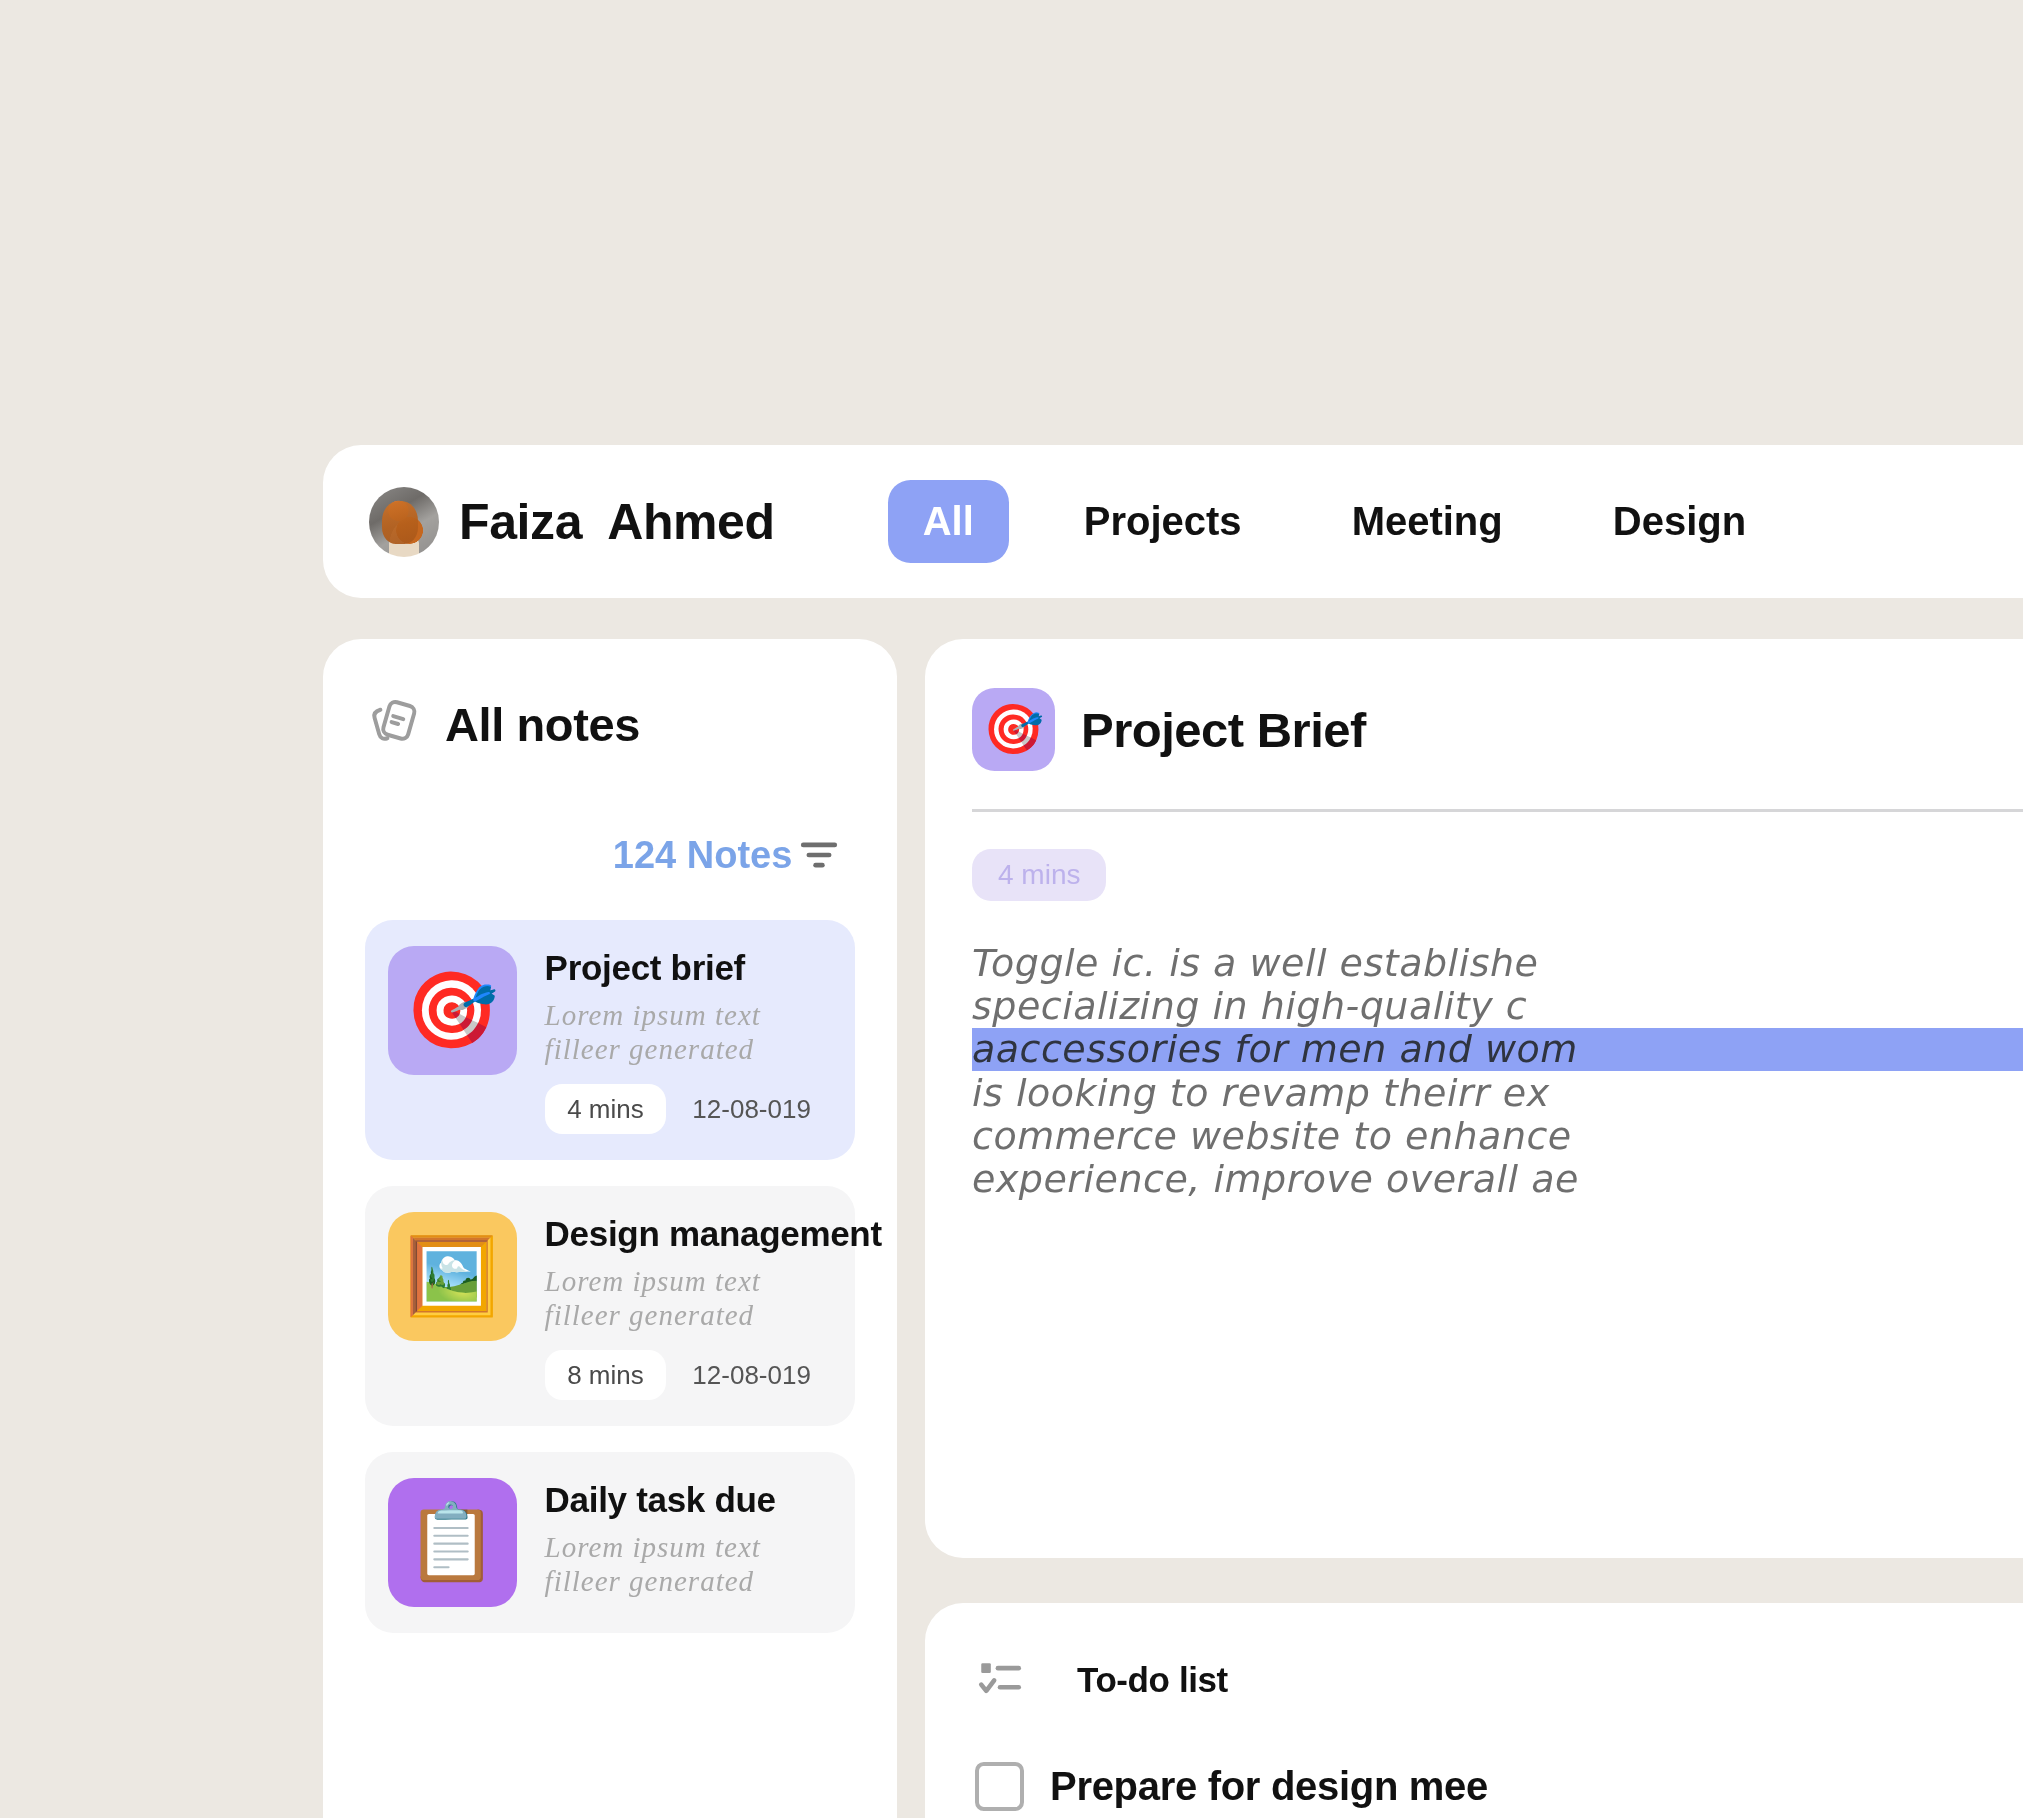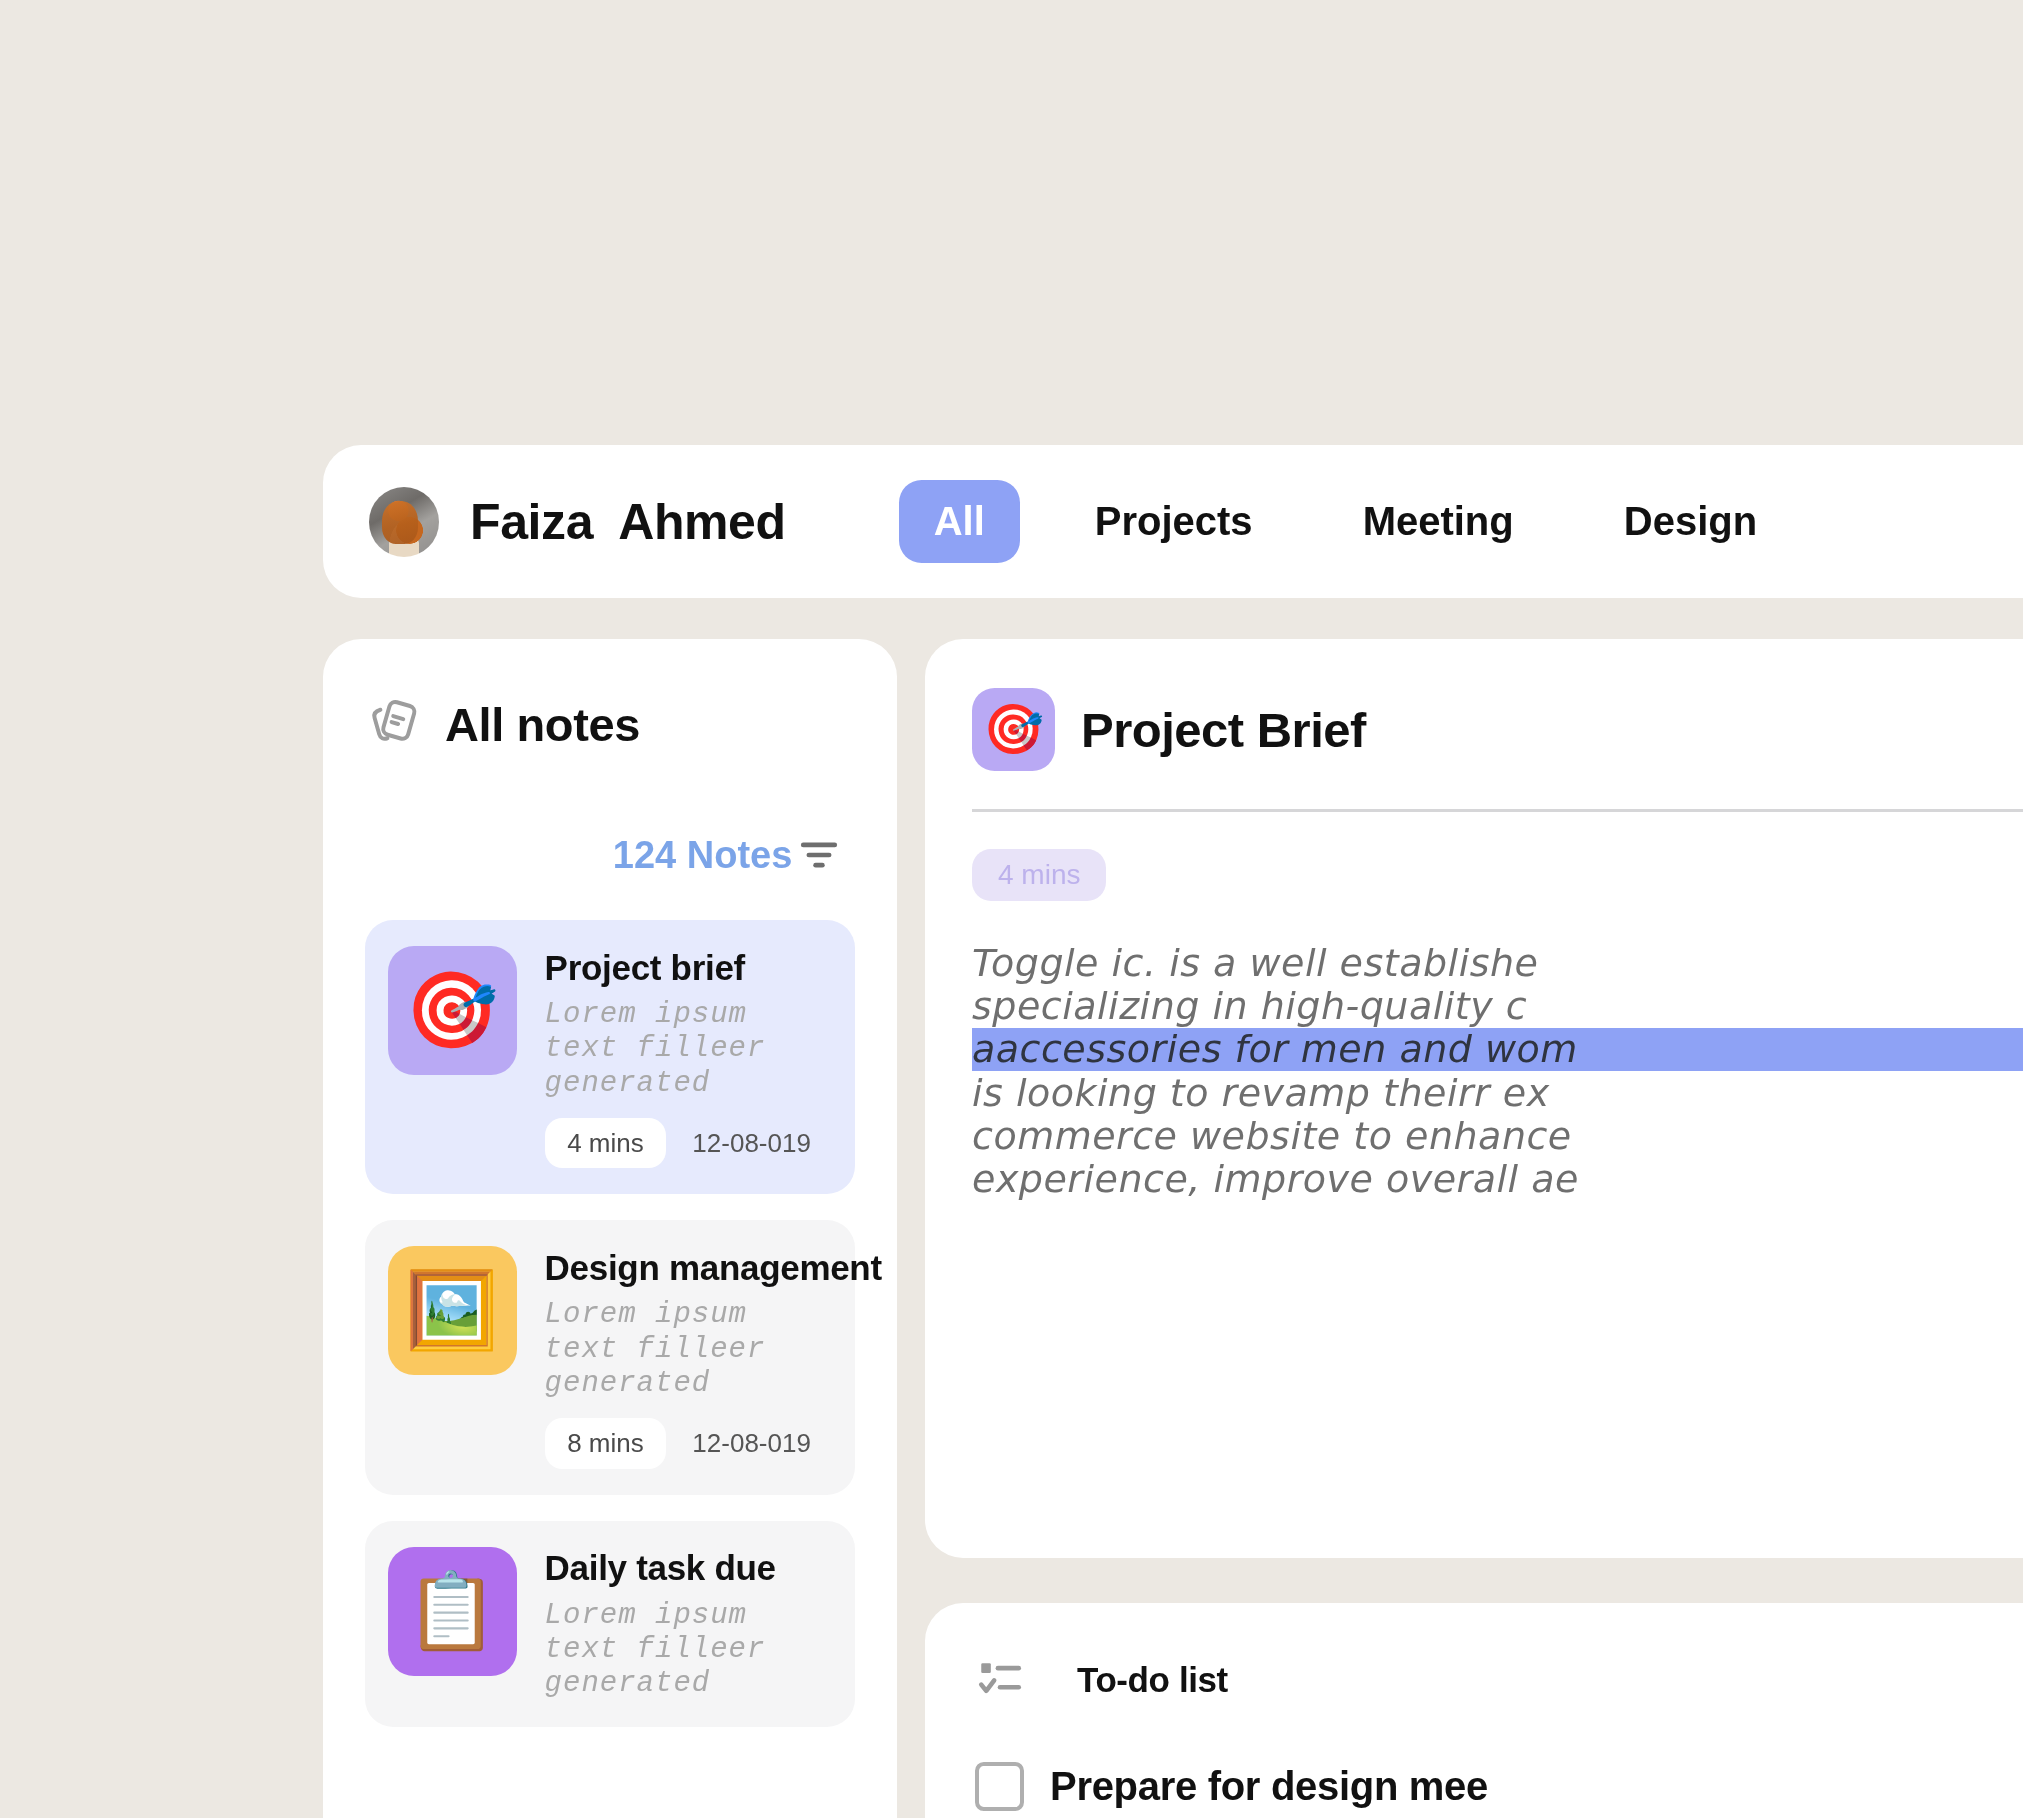--- a/index.html
+++ b/index.html
@@ -56,21 +56,21 @@
     content: "";
     position: absolute;
     left: 18%; top: 20%;
     width: 52%; height: 62%;
     border-radius: 46% 46% 38% 38%;
     background: linear-gradient(165deg, #CF7328 0%, #B55F1B 55%, #A8571A 100%);
     opacity: .92;
   }
 
   #user-name {
-    margin-left: 31px;
+    margin-left: 20px;
     font-size: 50px;
     font-weight: 700;
     color: #111111;
     letter-spacing: -0.4px;
     white-space: pre;
   }
 
   #nav-tabs {
     display: flex;
     align-items: center;
@@ -170,21 +170,21 @@
   .note-body { flex: 1 1 auto; min-width: 0; padding-top: 1.7px; }
 
   .note-title {
     font-size: 35px;
     font-weight: 700;
     color: #111111;
     letter-spacing: -0.3px;
     white-space: nowrap;
   }
   .note-desc {
-    font-family: Liberation Mono, monospace;
+    font-family: Liberation Serif, serif;
     font-style: italic;
     font-size: 29px;
     line-height: 1.18;
     color: #A9A9A9;
     margin-top: 10.4px;
     letter-spacing: 1px;
   }
   .note-meta {
     display: flex;
     align-items: center;

